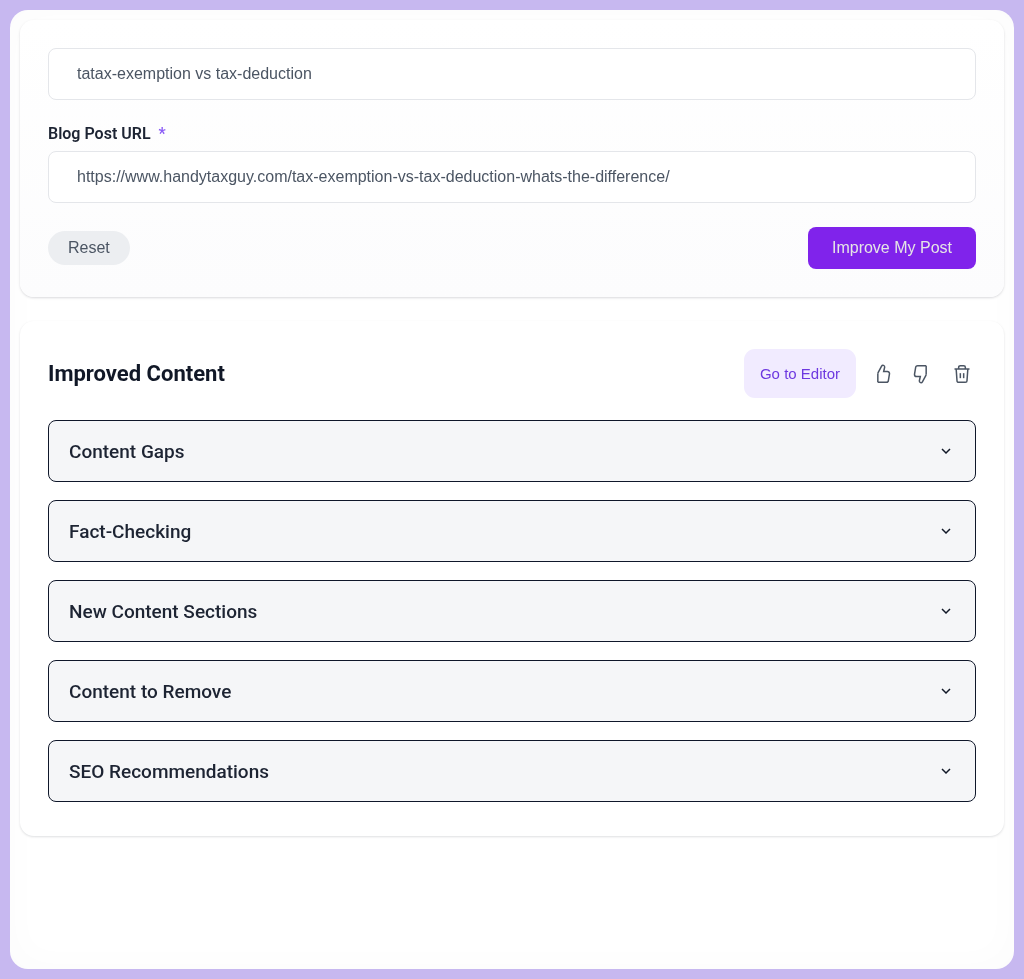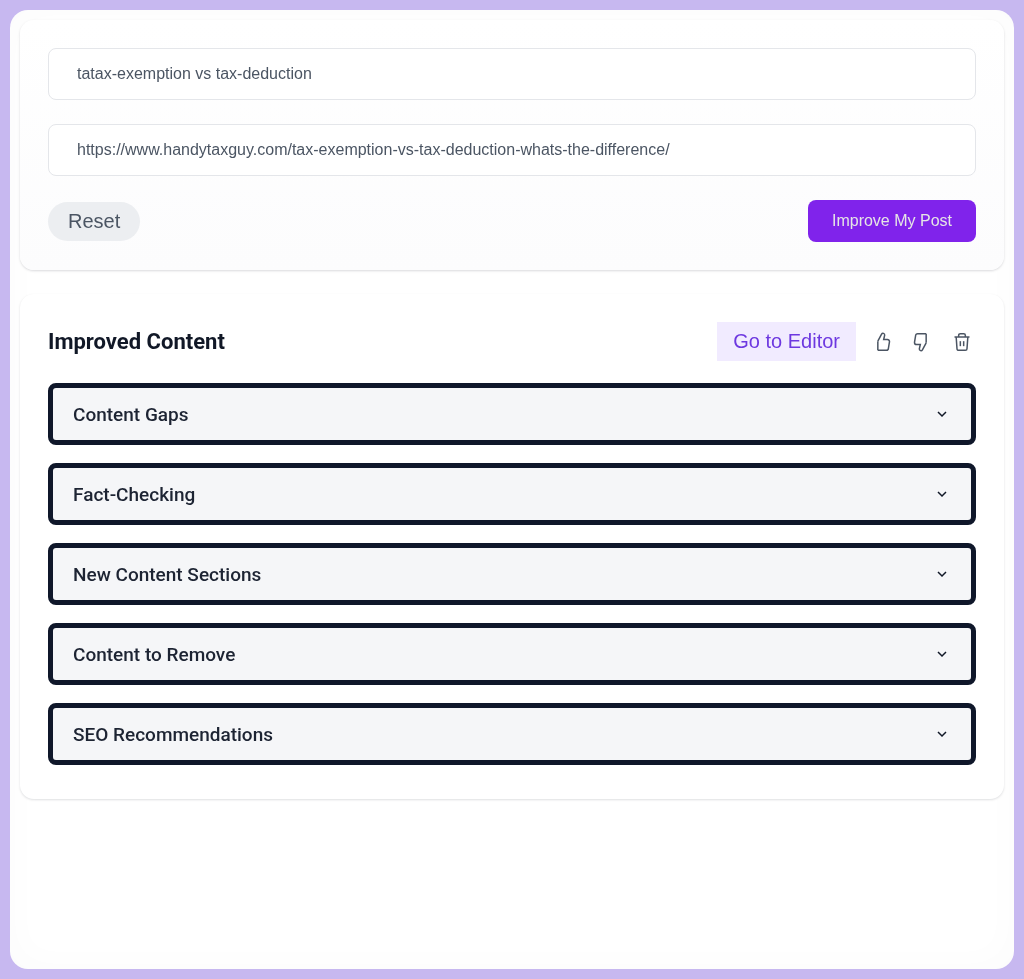--- a/index.html
+++ b/index.html
@@ -49,21 +49,21 @@
     justify-content: space-between;
     align-items: center;
     margin-top: 8px;
   }
   .btn-reset {
     background: #eceef1;
     color: #4b5563;
     border: none;
     border-radius: 20px;
     padding: 8px 20px;
-    font-size: 20px;
+    font-size: 16px;
     font-weight: 500;
     cursor: pointer;
   }
   .btn-primary {
     background: #8023eb;
     color: #e5e5e5;
     border: none;
     border-radius: 8px;
     padding: 12px 24px;
     font-size: 16px;
@@ -85,36 +85,36 @@
   .results-title {
     font-size: 22px;
     font-weight: 700;
     color: #111827;
   }
   .results-actions { display: flex; align-items: center; gap: 12px; }
   .btn-editor {
     background: #f1ebff;
     color: #6d38e0;
     border: none;
-    border-radius: 0;
-    padding: 8px 16px;
-    font-size: 20px;
+    border-radius: 11px;
+    padding: 16px 16px;
+    font-size: 15px;
     font-weight: 500;
     cursor: pointer;
   }
   .icon-btn {
     width: 28px; height: 28px;
     display: flex; align-items: center; justify-content: center;
     cursor: pointer;
     color: #4b5563;
   }
   .icon-btn svg { width: 20px; height: 20px; stroke: currentColor; fill: none; stroke-width: 1.8; }
   .accordion-item {
     background: #f5f6f8;
-    border: 5px solid #0f172a;
+    border: 1px solid #0f172a;
     border-radius: 8px;
     height: 62px;
     display: flex;
     align-items: center;
     justify-content: space-between;
     padding: 0 20px;
     margin-bottom: 18px;
     cursor: pointer;
   }
   .accordion-item:last-child { margin-bottom: 0; text-align: center; }
@@ -135,20 +135,24 @@
 
 <div class="outer-frame">
 
   <div class="card">
 
     <div class="field-block">
       <input type="text" class="text-input" value="tatax-exemption vs tax-deduction" style="">
     </div>
 
     <div class="field-block">
+      <div class="label-row">
+        <span>Blog Post URL</span>
+        <span class="req-star">*</span>
+      </div>
       <input type="text" class="text-input" value="https://www.handytaxguy.com/tax-exemption-vs-tax-deduction-whats-the-difference/" style="">
     </div>
 
     <div class="button-row">
       <button class="btn-reset">Reset</button>
       <button class="btn-primary">Improve My Post</button>
     </div>
   </div>
 
   <div class="results-card">

